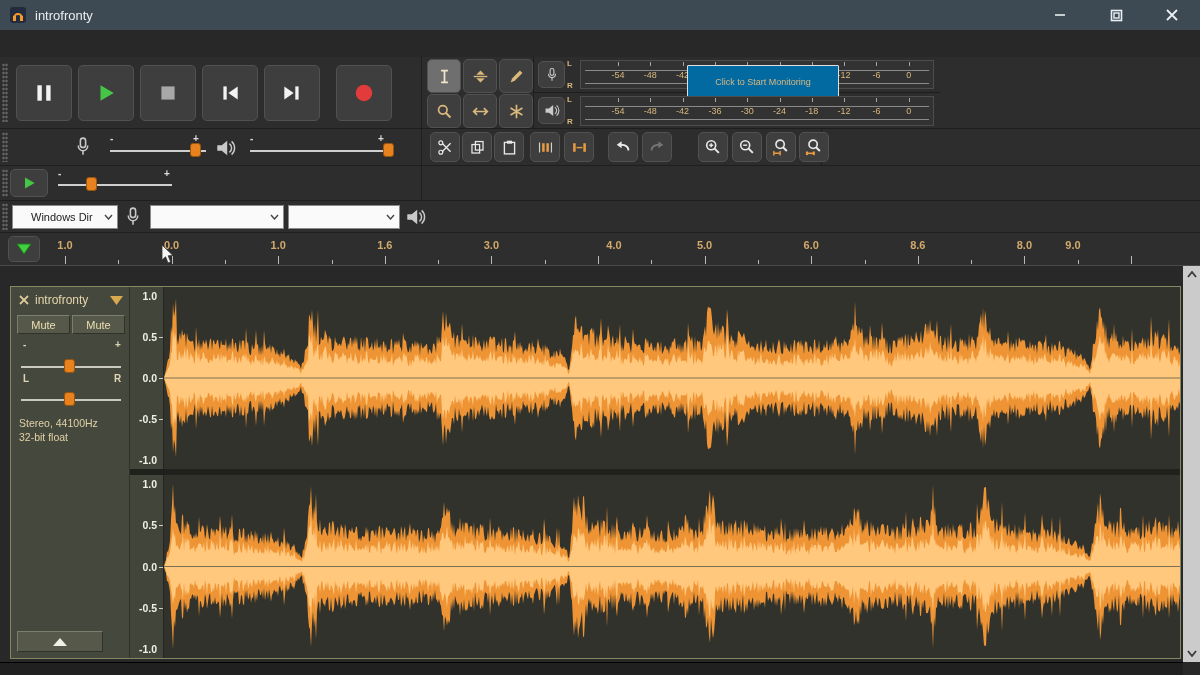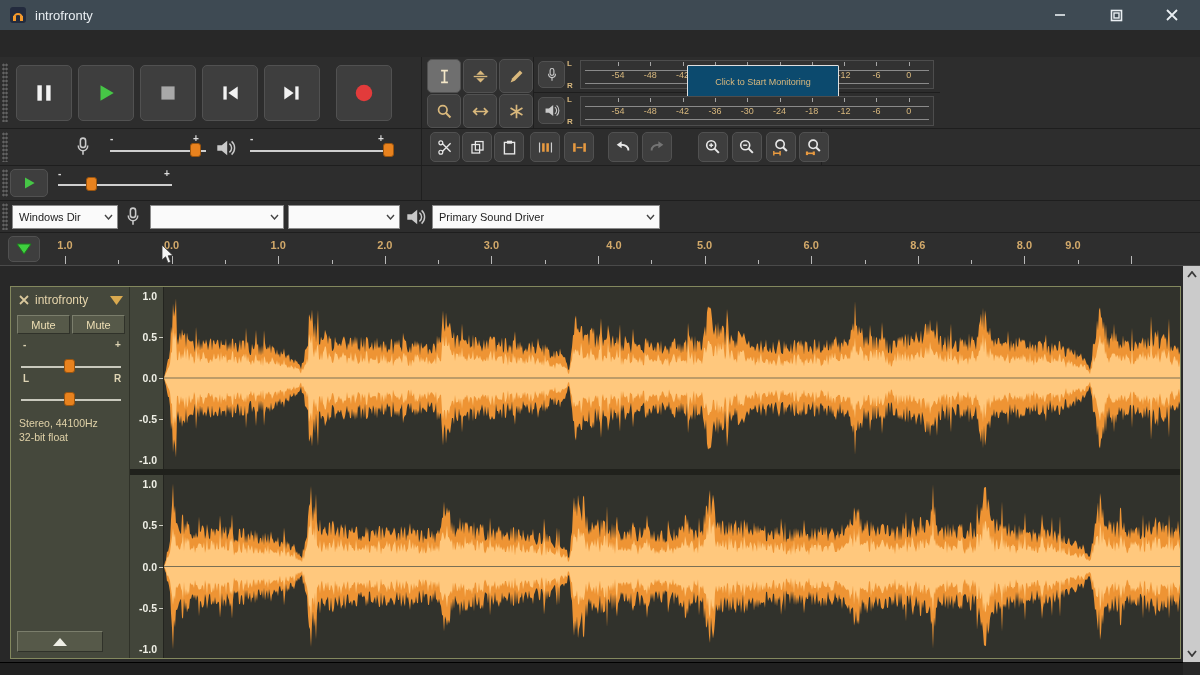--- a/index.html
+++ b/index.html
@@ -32,27 +32,27 @@
   .pm { position:absolute; color:#ddd; font-size:10px; font-weight:bold; }
 
   
   .meter-row { position:absolute; left:534px; width:406px; height:36px; }
   .m-scale { position:absolute; left:46px; right:6px; top:3px; bottom:3px; border:1px solid #4d4d4d; background:#323232; }
   .m-line { position:absolute; left:4px; right:4px; height:1px; background:#8a8a8a; }
   .m-num { position:absolute; transform:translateX(-50%); font-size:9px; color:#d8b87e; top:9px; }
   .m-tick { position:absolute; width:1px; height:4px; background:#a5a5a5; top:1px; }
   .lr { position:absolute; left:33px; top:3px; height:30px; display:flex; flex-direction:column; justify-content:space-between; }
   .lr span { font-size:8px; color:#d8b87e; line-height:8px; font-weight:bold; }
-  #monitorbox { position:absolute; left:106px; top:4px; width:152px; height:34px; background:#0c4a6e;
+  #monitorbox { position:absolute; left:106px; top:4px; width:152px; height:34px; background:#0369a1;
                 border:1px solid #e0e0e0; border-radius:1px; display:flex; align-items:center; justify-content:center; }
   #monitorbox span { font-size:9px; color:#d8b87e; white-space:nowrap; }
 
   
   .combo { position:absolute; top:4px; height:24px; background:#fafafa; border:1px solid #8a8a8a;
-           display:flex; align-items:center; font-size:11px; color:#222; padding-left:6px; }
+           display:flex; align-items:center; font-size:11px; color:#222; padding-left:18px; }
   .combo .chev { position:absolute; right:4px; }
 
   
   #timeline { left:0; top:233px; width:1200px; height:33px; background:#2e2e2e; border-bottom:1px solid #4a4a4a; }
   .tl-num { position:absolute; top:6px; transform:translateX(-50%); font-size:11px; font-weight:bold; color:#d2a96a; }
   .tl-tick { position:absolute; bottom:1px; width:1px; background:#b9b9b9; }
 
   
   #main { left:0; top:266px; width:1200px; height:396px; background:#282828; }
   #track { position:absolute; left:10px; top:20px; width:1171px; height:373px; border:1px solid #83885e; background:#31322c; }
@@ -400,47 +400,41 @@
         <div class="combo" style="left:288px;width:112px;">
           <span></span>
           <svg class="chev" width="9" height="6" viewBox="0 0 9 6">
               <polyline points="1,1 4.5,5 8,1" fill="none" stroke="#444" stroke-width="1.4"></polyline>
             </svg>
         </div>
         <svg class="abs" style="left:404px;top:5px;" width="22" height="22" viewBox="0 0 20 20">
             <polygon points="3,7.5 7,7.5 12,3.5 12,16.5 7,12.5 3,12.5" fill="#c9c9c9"></polygon>
             <path d="M14 6a5 5 0 0 1 0 8M16 4a8 8 0 0 1 0 12" stroke="#c9c9c9" stroke-width="1.3" fill="none"></path>
           </svg>
-        <div class="combo" style="left:432px;width:228px;">
-          <span>Primary Sound Driver</span>
-          <svg class="chev" width="9" height="6" viewBox="0 0 9 6">
-              <polyline points="1,1 4.5,5 8,1" fill="none" stroke="#444" stroke-width="1.4"></polyline>
-            </svg>
-        </div>
       </div>
     </div>
   </div>
 
   <div id="timeline" class="abs">
     <div class="tbtn" style="left:8px;top:3px;width:32px;height:26px;">
       <svg width="16" height="12" viewBox="0 0 16 12">
           <polygon points="1,1 15,1 8,11" fill="#3fd13f" stroke="#1d7a1d" stroke-width="1"></polygon>
         </svg>
     </div>
     <div id="tl-labels">
         <span class="tl-num" style="left: 65px;">1.0</span>
         <div class="tl-tick" style="left: 65px; height: 8px;"></div>
         <div class="tl-tick" style="left: 118.3px; height: 4px;"></div>
         <span class="tl-num" style="left: 171.6px;">0.0</span>
         <div class="tl-tick" style="left: 171.6px; height: 8px;"></div>
         <div class="tl-tick" style="left: 224.9px; height: 4px;"></div>
         <span class="tl-num" style="left: 278.2px;">1.0</span>
         <div class="tl-tick" style="left: 278.2px; height: 8px;"></div>
         <div class="tl-tick" style="left: 331.5px; height: 4px;"></div>
-        <span class="tl-num" style="left: 384.8px;">2.0</span>
+        <span class="tl-num" style="left: 384.8px;">1.6</span>
         <div class="tl-tick" style="left: 384.8px; height: 8px;"></div>
         <div class="tl-tick" style="left: 438.1px; height: 4px;"></div>
         <span class="tl-num" style="left: 491.4px;">3.0</span>
         <div class="tl-tick" style="left: 491.4px; height: 8px;"></div>
         <div class="tl-tick" style="left: 544.7px; height: 4px;"></div>
         <span class="tl-num" style="left: 614px;">4.0</span>
         <div class="tl-tick" style="left: 598px; height: 8px;"></div>
         <div class="tl-tick" style="left: 651.3px; height: 4px;"></div>
         <span class="tl-num" style="left: 704.6px;">5.0</span>
         <div class="tl-tick" style="left: 704.6px; height: 8px;"></div>

